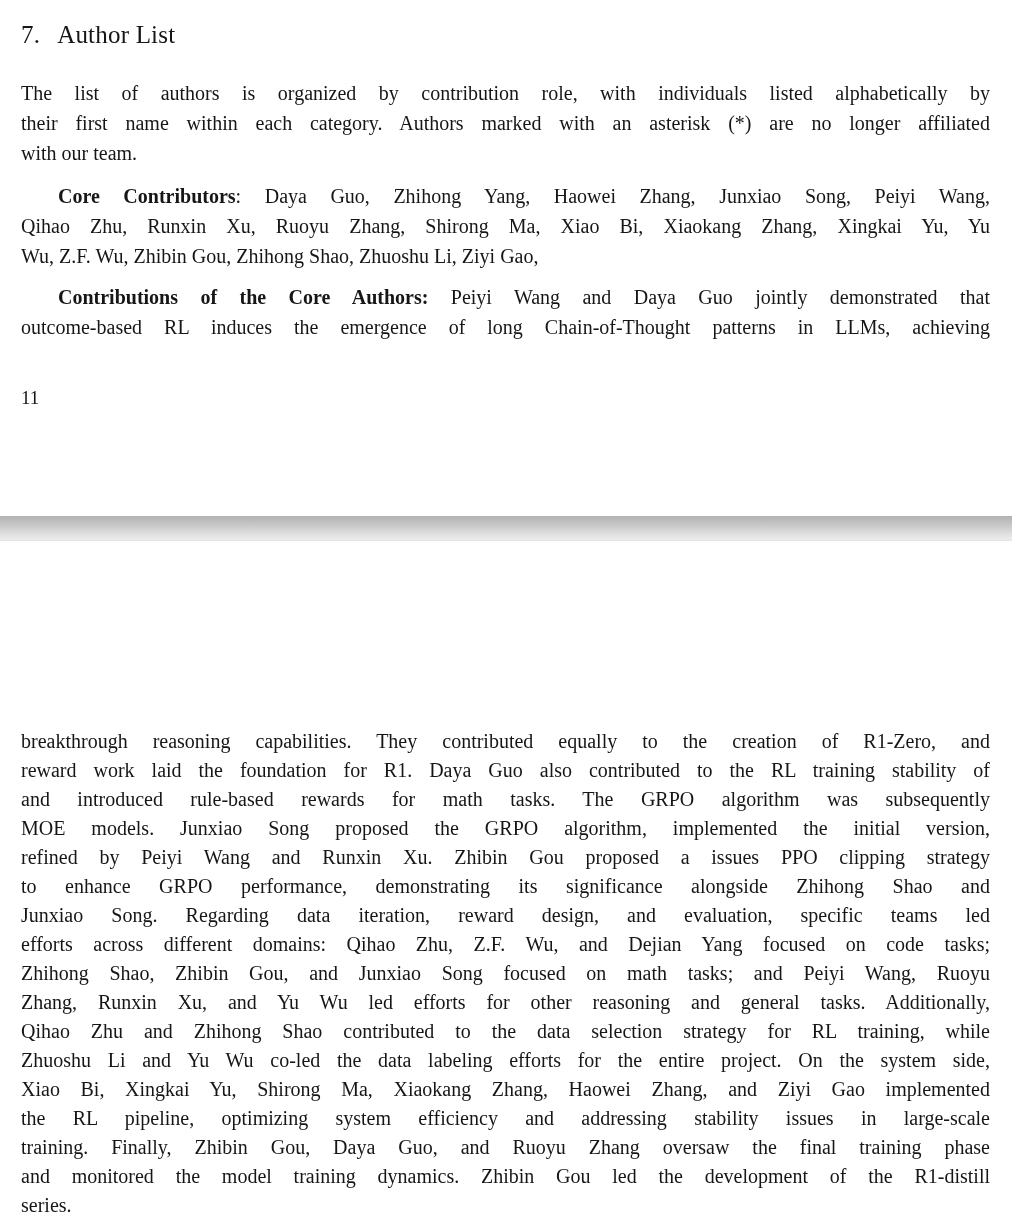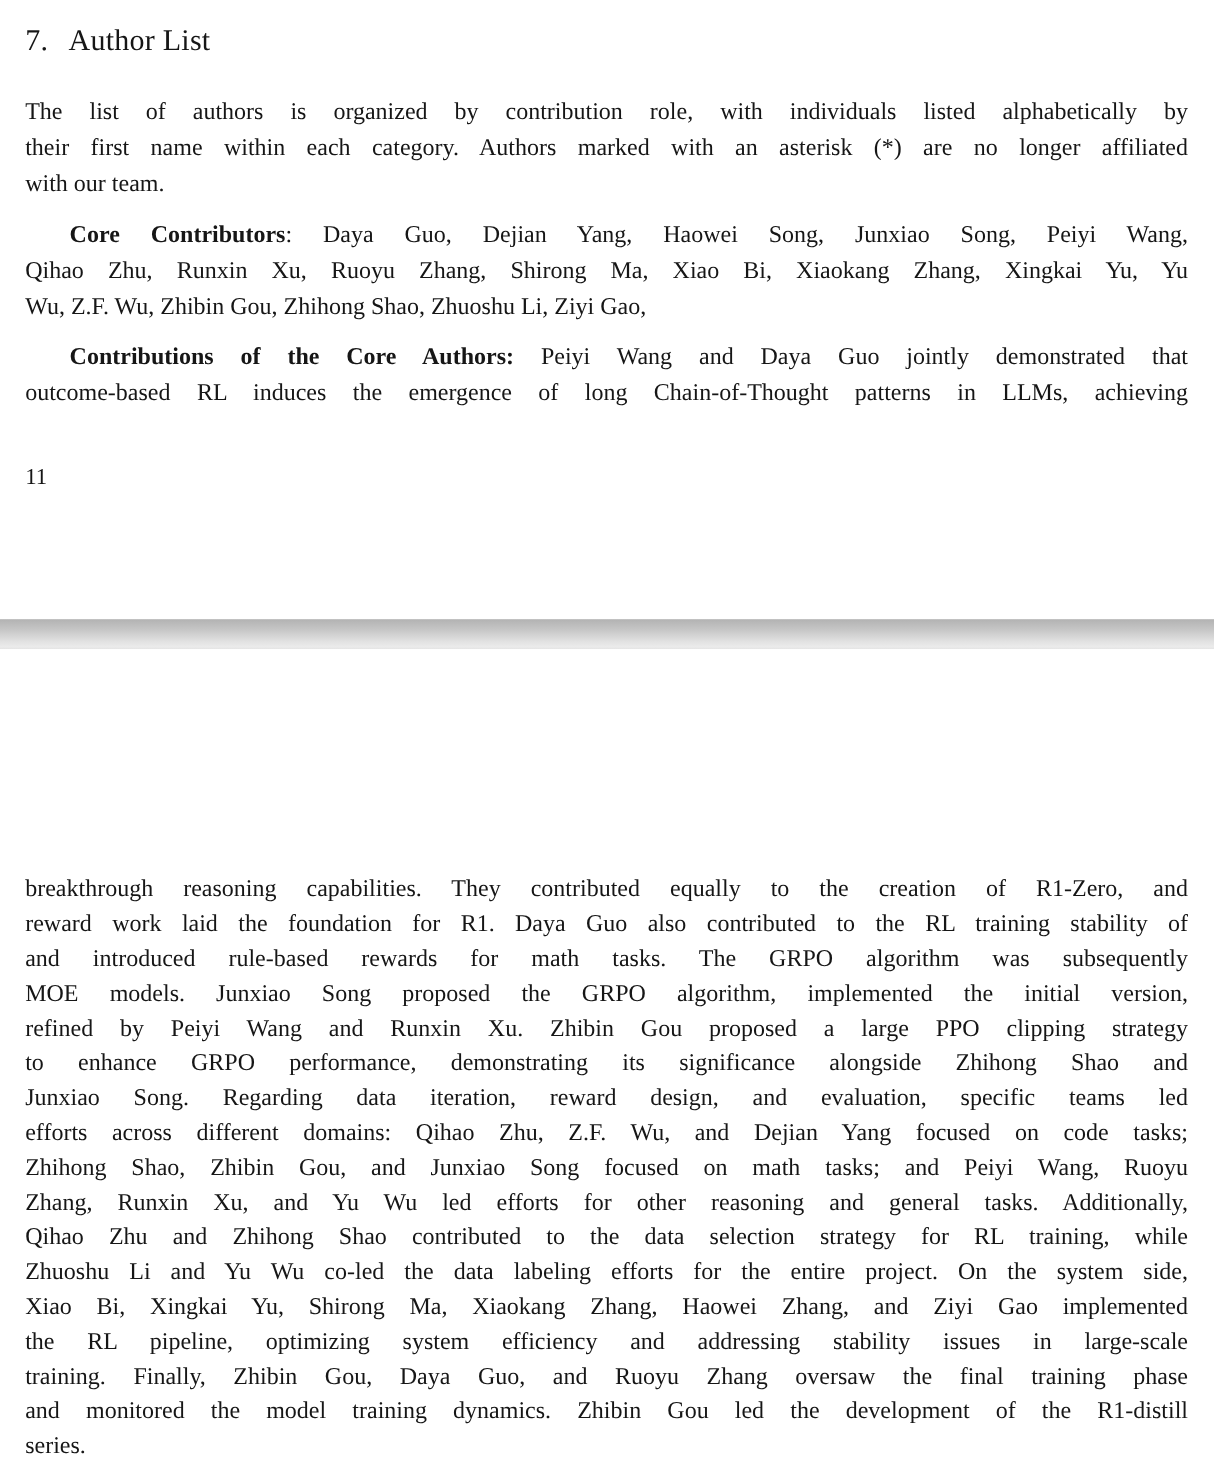--- a/index.html
+++ b/index.html
@@ -81,21 +81,21 @@
     <span class="heading-number">7.</span><span>Author List</span>
   </div>
 
   <div class="para intro">
     <div class="line">The list of authors is organized by contribution role, with individuals listed alphabetically by</div>
     <div class="line">their first name within each category. Authors marked with an asterisk (*) are no longer affiliated</div>
     <div class="line last">with our team.</div>
   </div>
 
   <div class="para core">
-    <div class="line indent"><b>Core Contributors</b><span>: Daya Guo, Dejian Yang, Haowei Song, Junxiao Song, Peiyi Wang,</span></div>
+    <div class="line indent"><b>Core Contributors</b><span>: Daya Guo, Zhihong Yang, Haowei Zhang, Junxiao Song, Peiyi Wang,</span></div>
     <div class="line">Qihao Zhu, Runxin Xu, Ruoyu Zhang, Shirong Ma, Xiao Bi, Xiaokang Zhang, Xingkai Yu, Yu</div>
     <div class="line last">Wu, Z.F. Wu, Zhibin Gou, Zhihong Shao, Zhuoshu Li, Ziyi Gao,</div>
   </div>
 
   <div class="para contrib">
     <div class="line indent"><b>Contributions of the Core Authors:</b><span>  Peiyi Wang and Daya Guo jointly demonstrated that</span></div>
     <div class="line">outcome-based RL induces the emergence of long Chain-of-Thought patterns in LLMs, achieving</div>
   </div>
 
   <div class="page-number">11</div>
@@ -103,21 +103,21 @@
 </div>
 
 <div class="page-separator"></div>
 
 <div class="page page-bottom">
   <div class="para body-cont" id="page12-text">
       <div class="line">breakthrough reasoning capabilities. They contributed equally to the creation of R1-Zero, and</div>
       <div class="line">reward work laid the foundation for R1. Daya Guo also contributed to the RL training stability of</div>
       <div class="line">and introduced rule-based rewards for math tasks. The GRPO algorithm was subsequently</div>
       <div class="line">MOE models. Junxiao Song proposed the GRPO algorithm, implemented the initial version,</div>
-      <div class="line">refined by Peiyi Wang and Runxin Xu. Zhibin Gou proposed a large PPO clipping strategy</div>
+      <div class="line">refined by Peiyi Wang and Runxin Xu. Zhibin Gou proposed a issues PPO clipping strategy</div>
       <div class="line">to enhance GRPO performance, demonstrating its significance alongside Zhihong Shao and</div>
       <div class="line">Junxiao Song. Regarding data iteration, reward design, and evaluation, specific teams led</div>
       <div class="line">efforts across different domains: Qihao Zhu, Z.F. Wu, and Dejian Yang focused on code tasks;</div>
       <div class="line">Zhihong Shao, Zhibin Gou, and Junxiao Song focused on math tasks; and Peiyi Wang, Ruoyu</div>
       <div class="line">Zhang, Runxin Xu, and Yu Wu led efforts for other reasoning and general tasks. Additionally,</div>
       <div class="line">Qihao Zhu and Zhihong Shao contributed to the data selection strategy for RL training, while</div>
       <div class="line">Zhuoshu Li and Yu Wu co-led the data labeling efforts for the entire project. On the system side,</div>
       <div class="line">Xiao Bi, Xingkai Yu, Shirong Ma, Xiaokang Zhang, Haowei Zhang, and Ziyi Gao implemented</div>
       <div class="line">the RL pipeline, optimizing system efficiency and addressing stability issues in large-scale</div>
       <div class="line">training. Finally, Zhibin Gou, Daya Guo, and Ruoyu Zhang oversaw the final training phase</div>

